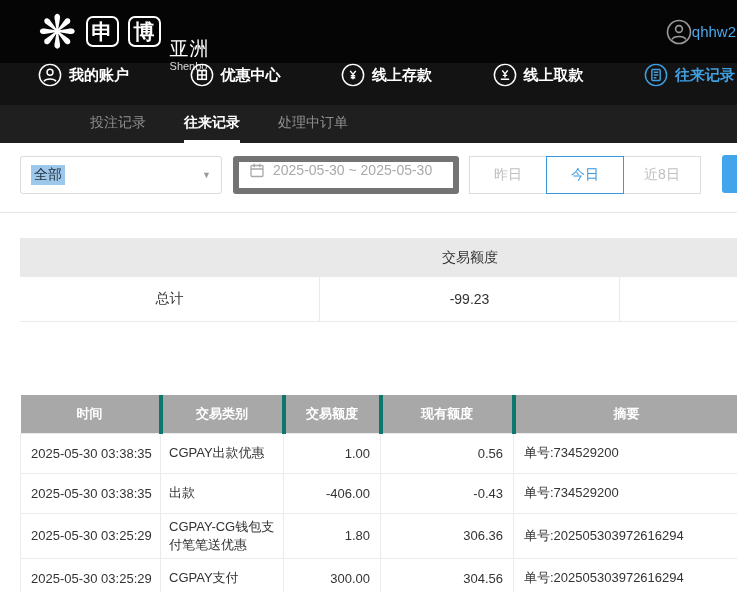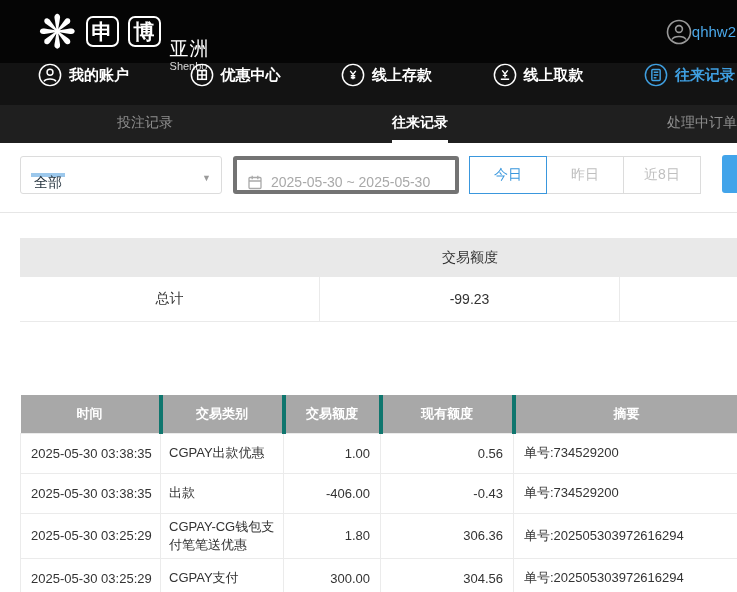--- a/index.html
+++ b/index.html
@@ -18,30 +18,30 @@
   .user { display:flex; align-items:center; color:#4aa7e8; font-size:15px; cursor:pointer; padding-right:1px; }
   .user svg { display:block; }
 
   
   .mainnav { height:42px; background:#131313; display:flex; align-items:flex-start; justify-content:space-between; padding:0 2px 0 38px; }
   .nav-item { display:flex; align-items:center; gap:7px; color:#fff; font-size:15px; font-weight:bold; cursor:pointer; white-space:nowrap; }
   .nav-item.active { color:#3f9fe0; }
   .nav-item svg { display:block; }
 
   
-  .subnav { height:38px; background:#1f1f1f; display:flex; justify-content:space-between; gap:38px; padding-left:117px; }
+  .subnav { height:38px; background:#1f1f1f; display:flex; justify-content:flex-start; gap:38px; padding-left:90px; }
   .subtab { color:#8f8f8f; font-size:14px; display:flex; align-items:center; height:100%; border-bottom:3px solid transparent; cursor:pointer; white-space:nowrap; }
   .subtab.active { color:#fff; border-bottom-color:#fff; font-weight:bold; }
 
   
   .filters { display:flex; align-items:center; padding:12px 0 0 20px; height:52px; }
-  .select-box { width:202px; height:38px; border:1px solid #dcdcdc; border-radius:3px; display:flex; justify-content:space-between; padding:16px 10px; cursor:pointer; background:#fff; }
+  .select-box { width:202px; height:38px; border:1px solid #dcdcdc; border-radius:3px; display:flex; align-items:center; justify-content:space-between; padding:10px 10px; cursor:pointer; background:#fff; }
   .select-value { background:#9cc8ec; color:#24323d; font-size:14px; padding:1px 3px; }
   .caret { color:#9a9a9a; font-size:9px; }
-  .date-box { width:226px; height:38px; border:4px solid #737373; border-radius:3px; display:flex; align-items:flex-end; gap:8px; padding:0 10px; color:#a9a9a9; font-size:14px; margin-left:11px; cursor:pointer; background:#fff; }
+  .date-box { width:226px; height:38px; border:6px solid #737373; border-radius:3px; display:flex; align-items:flex-start; gap:8px; padding:0 10px; color:#a9a9a9; font-size:14px; margin-left:11px; cursor:pointer; background:#fff; }
   .btn-group { display:flex; margin-left:10px; }
   .quick-btn { width:78px; height:38px; border:1px solid #dcdcdc; background:#fff; color:#bfbfbf; font-size:14px; display:flex; align-items:center; justify-content:center; cursor:pointer; position:relative; z-index:1; }
   .quick-btn + .quick-btn { margin-left:-1px; }
   .quick-btn.active { color:#3a97dd; border-color:#3a97dd; z-index:2; }
   .query-btn { position:absolute; left:722px; top:155px; width:70px; height:38px; background:#42a4ea; border:none; border-radius:3px; cursor:pointer; }
 
   .divider { margin-top:17px; border-top:1px solid #e6e6e6; }
 
   
   .summary { margin:25px 0 0 20px; width:1000px; font-size:14px; color:#333; }
@@ -138,22 +138,22 @@
       <span class="caret">▼</span>
     </div>
     <div class="date-box">
       <svg width="16" height="16" viewBox="0 0 16 16" fill="none" stroke="#a9a9a9" stroke-width="1.3">
         <rect x="2" y="3.5" width="12" height="11" rx="1"></rect>
           <path d="M2 7h12M5.2 1.8v3.4M10.8 1.8v3.4"></path>
       </svg>
       <span>2025-05-30 ~ 2025-05-30</span>
     </div>
     <div class="btn-group">
+      <button class="quick-btn">昨日</button>
       <button class="quick-btn active">今日</button>
-      <button class="quick-btn">昨日</button>
       <button class="quick-btn">近8日</button>
     </div>
   </div>
   <button class="query-btn"></button>
 
   <div class="divider"></div>
 
   <div class="summary">
     <div class="summary-header">
       <div class="cell"></div>

